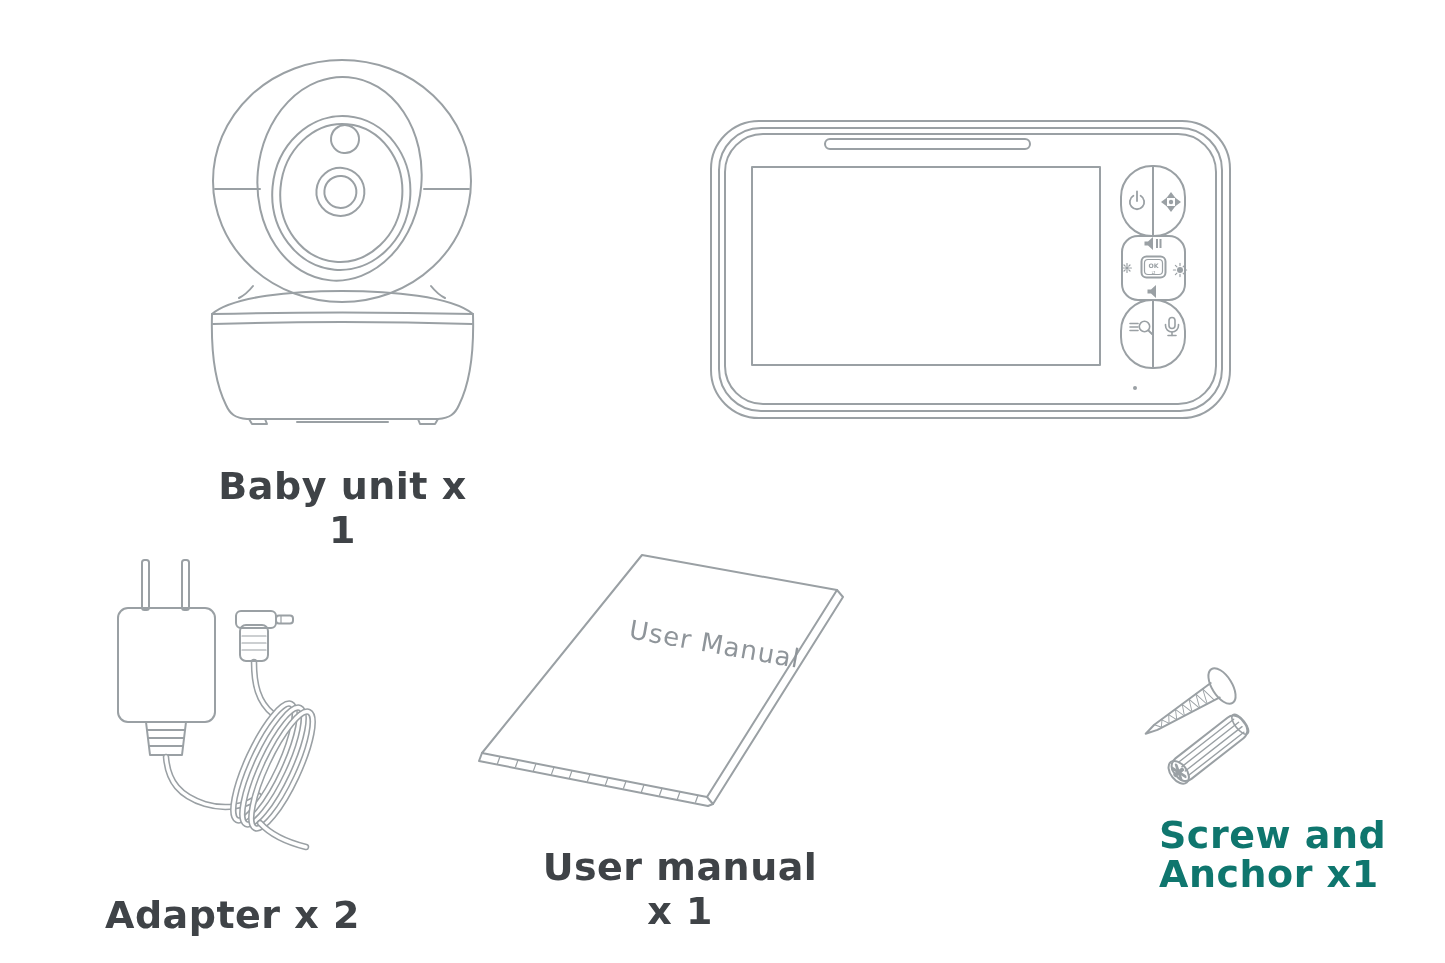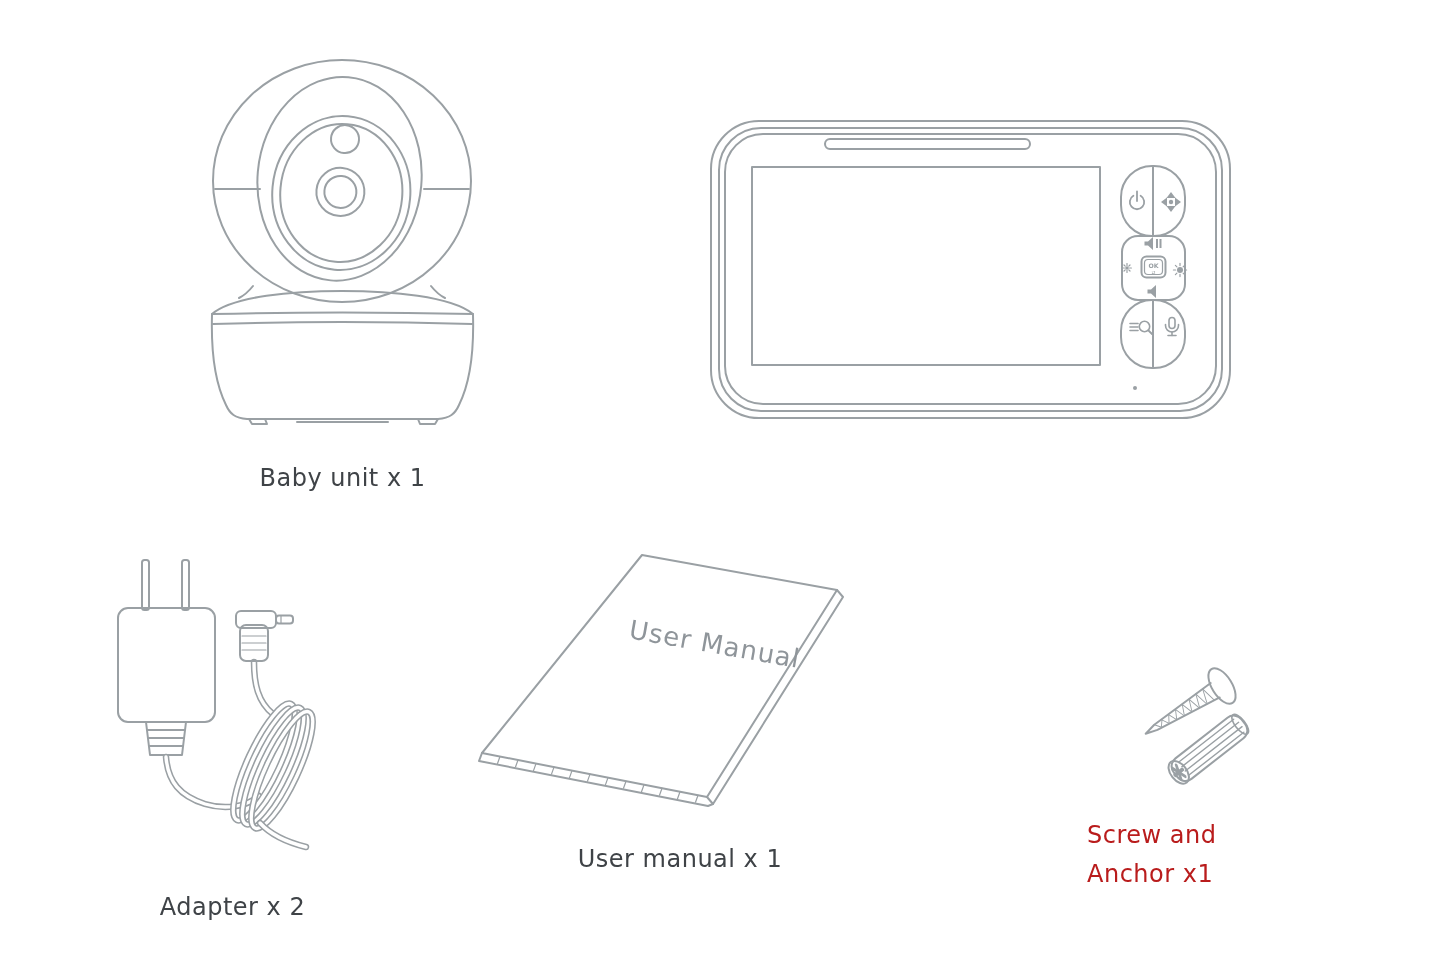--- a/index.html
+++ b/index.html
@@ -1,20 +1,20 @@
 <!DOCTYPE html>
 <html><head>
 <meta charset="utf-8">
 <style>
   html,body{margin:0;padding:0;background:#fff;}
   .canvas{position:relative;width:1445px;height:963px;background:#ffffff;overflow:hidden;
           font-family:"DejaVu Sans","Liberation Sans",sans-serif;}
   .art{position:absolute;}
   .art svg{display:block;width:100%;height:100%;}
-  .label{position:absolute;font-size:24px;letter-spacing:.5px;color:#3f4347;font-weight:400;}
+  .label{position:absolute;font-size:38px;letter-spacing:.5px;color:#3f4347;font-weight:700;}
   .label.center{text-align:center;}
   .label .ln{display:block;line-height:39px;}
   
   .st{fill:none;stroke:#9aa0a4;stroke-width:2;stroke-linecap:round;stroke-linejoin:round;}
   .st-thin{fill:none;stroke:#9aa0a4;stroke-width:1.2;stroke-linecap:round;}
   .fl{fill:#9aa0a4;stroke:none;}
   .tube-o{fill:none;stroke:#9aa0a4;stroke-width:6.5;stroke-linecap:round;}
   .tube-i{fill:none;stroke:#ffffff;stroke-width:3.4;stroke-linecap:round;}
 </style>
 </head>
@@ -256,18 +256,18 @@
         </g>
         <ellipse class="st" cx="6" cy="0" rx="8" ry="13"></ellipse>
         <g transform="translate(6 0) scale(0.62 1)" stroke="#9aa0a4" stroke-width="4" stroke-linecap="round">
           <line x1="-8" y1="0" x2="8" y2="0"></line>
           <line x1="-4" y1="-7" x2="4" y2="7"></line>
           <line x1="-4" y1="7" x2="4" y2="-7"></line>
         </g>
       </g>
     </svg>
   </div>
-  <div class="label" style="left:1087px;top:816px;width:240px;color:#b91c1c;">
+  <div class="label" style="left:1159px;top:816px;width:240px;color:#0f766e;">
     <span class="ln">Screw and</span>
     <span class="ln">Anchor x1</span>
   </div>
 
 </div>
 
 </body></html>

